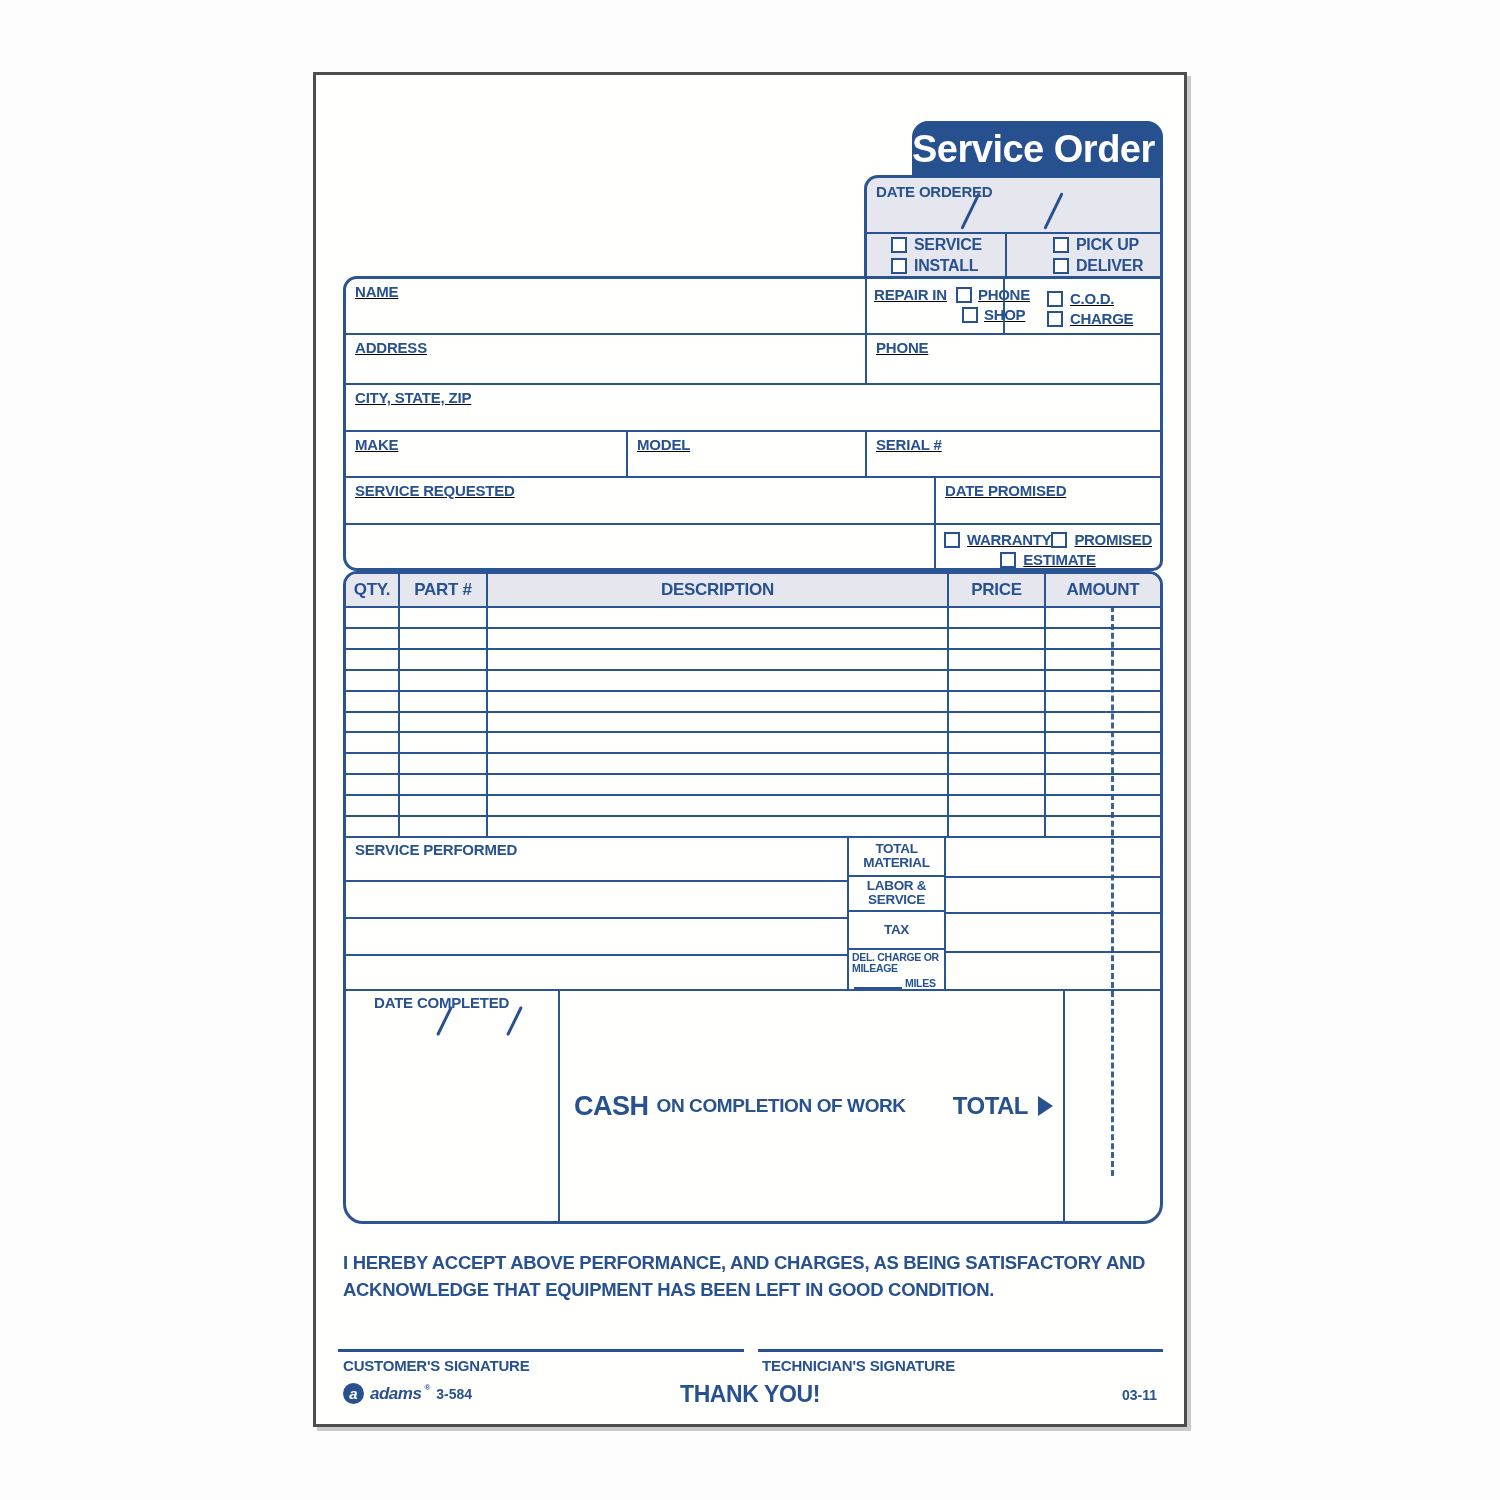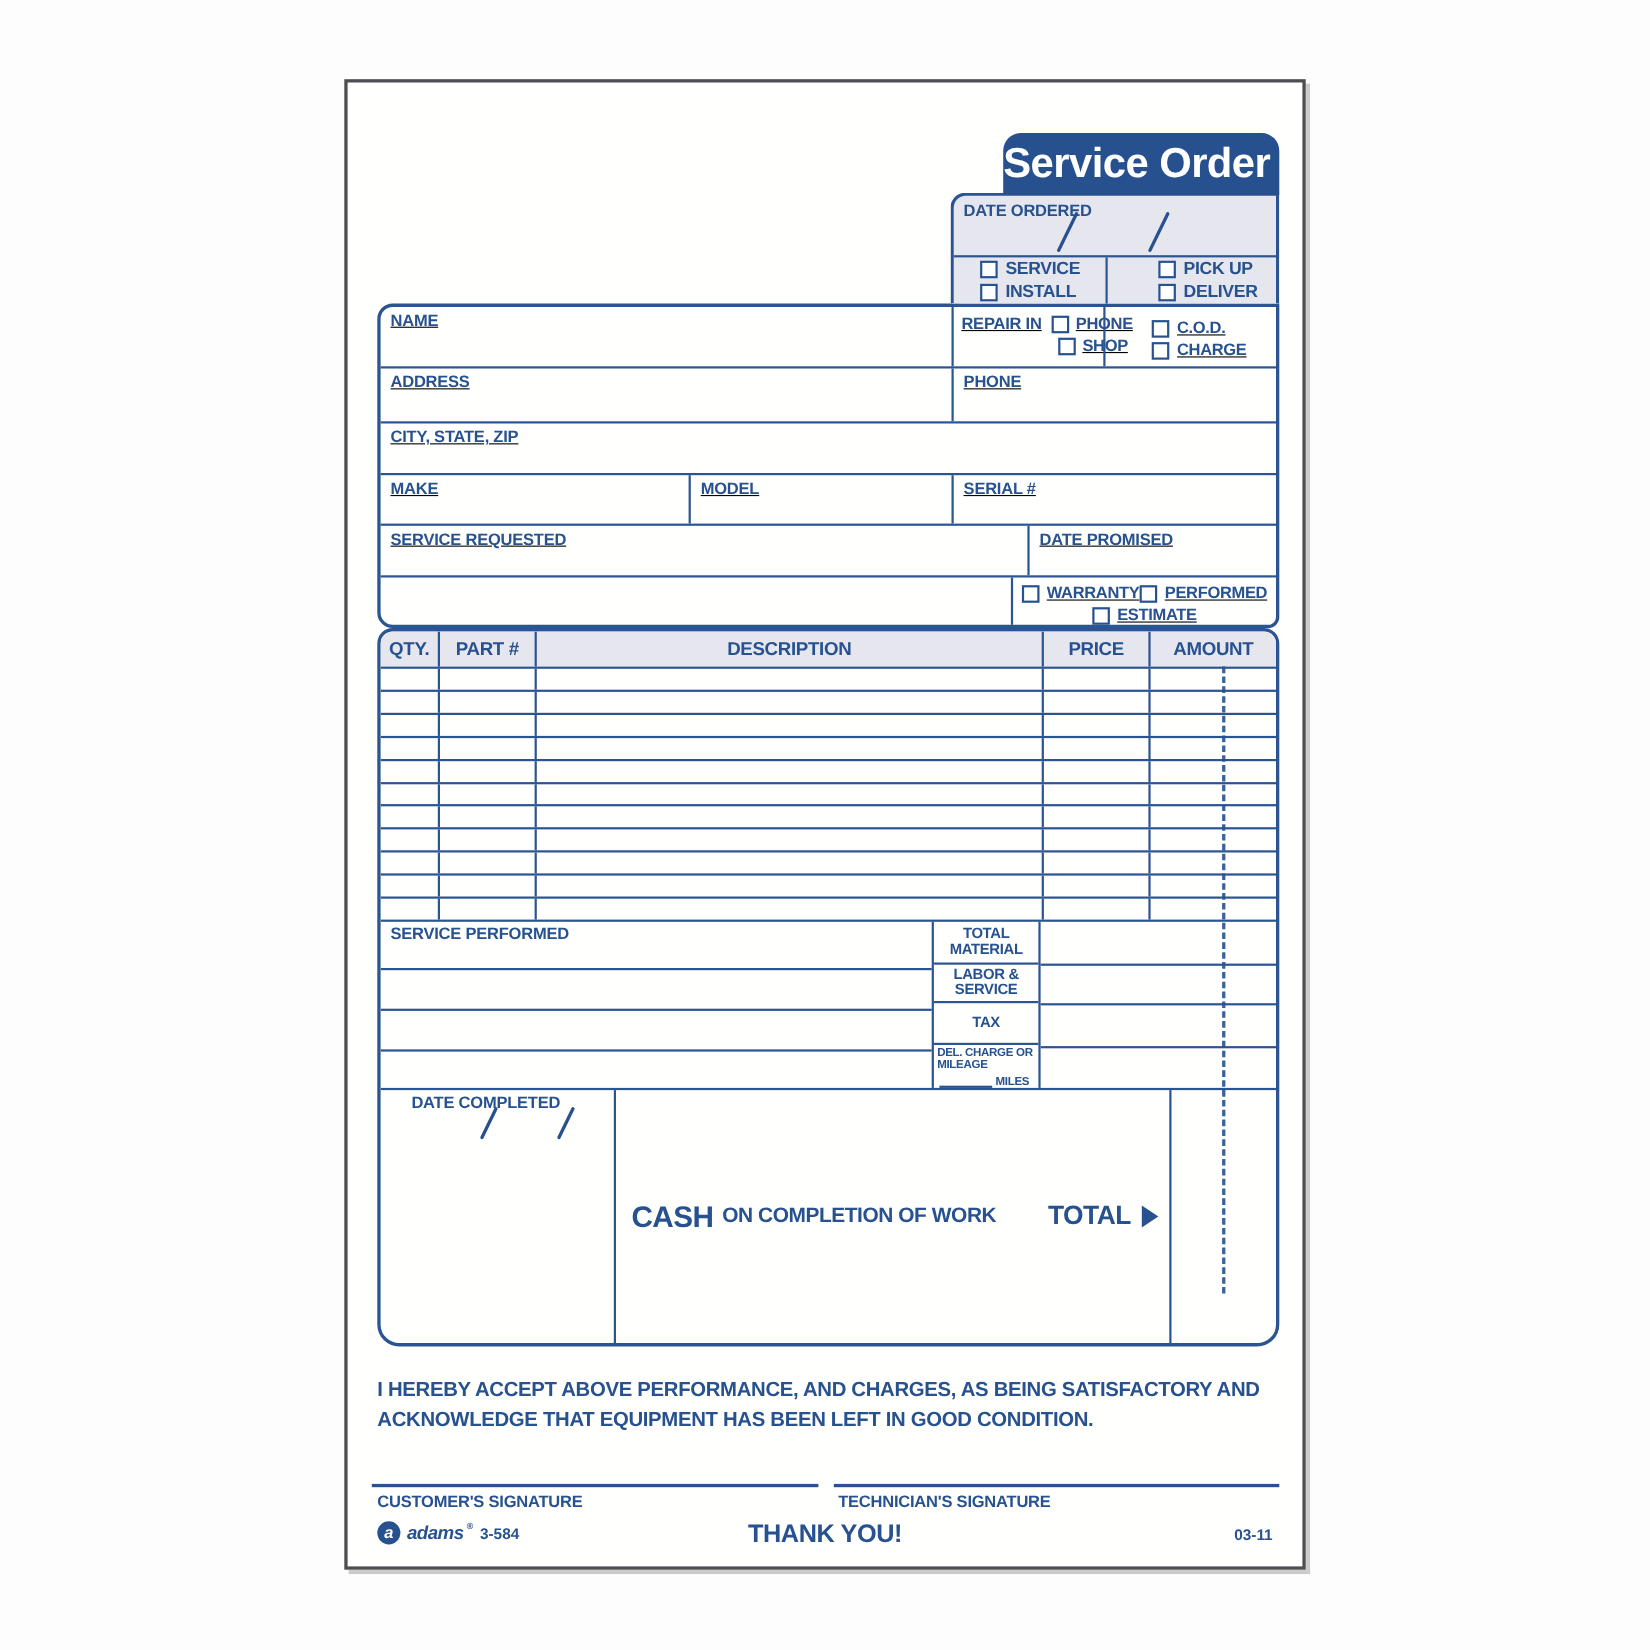--- a/index.html
+++ b/index.html
@@ -221,21 +221,21 @@
     <div class="frow r6">
       <div class="fcell w-servreq"></div>
       <div class="fcell w-datep warr-cell" style="padding-left:8px;">
         <div class="warr-line">
           <div class="cbi">
             <span class="cb"></span>
             <span class="cbl" style="font-size:15px;">WARRANTY</span>
           </div>
           <div class="cbi">
             <span class="cb"></span>
-            <span class="cbl" style="font-size:15px;">PERFORMED</span>
+            <span class="cbl" style="font-size:15px;">PROMISED</span>
           </div>
         </div>
         <div class="cbi">
           <span class="cb"></span>
           <span class="cbl" style="font-size:15px;">ESTIMATE</span>
         </div>
       </div>
     </div>
   </div>
 

